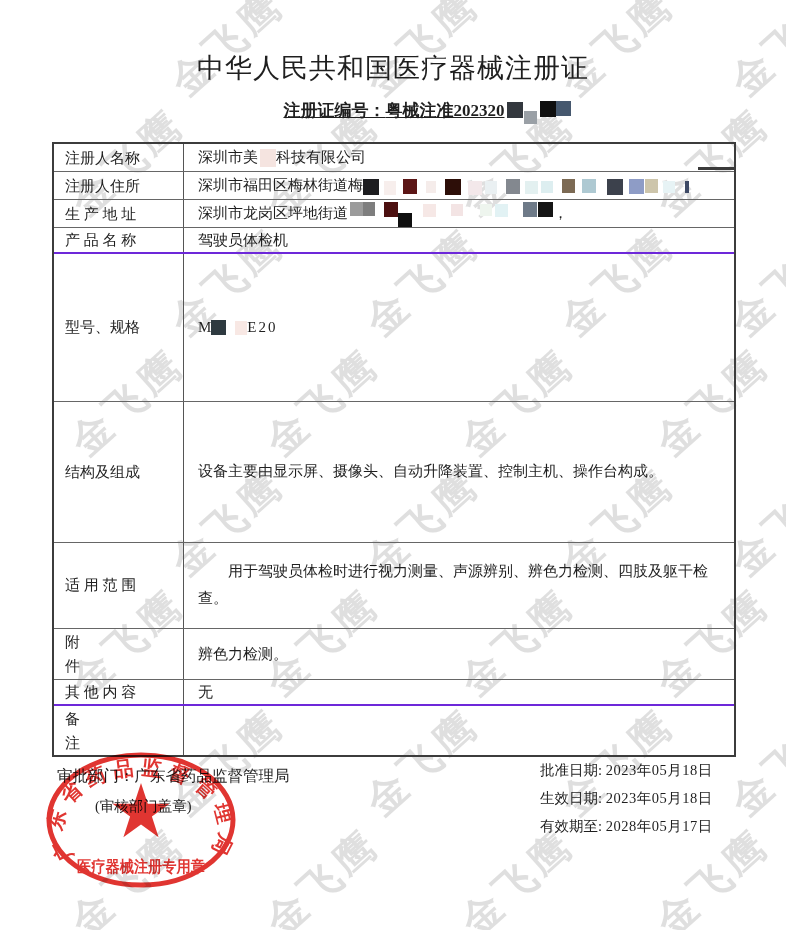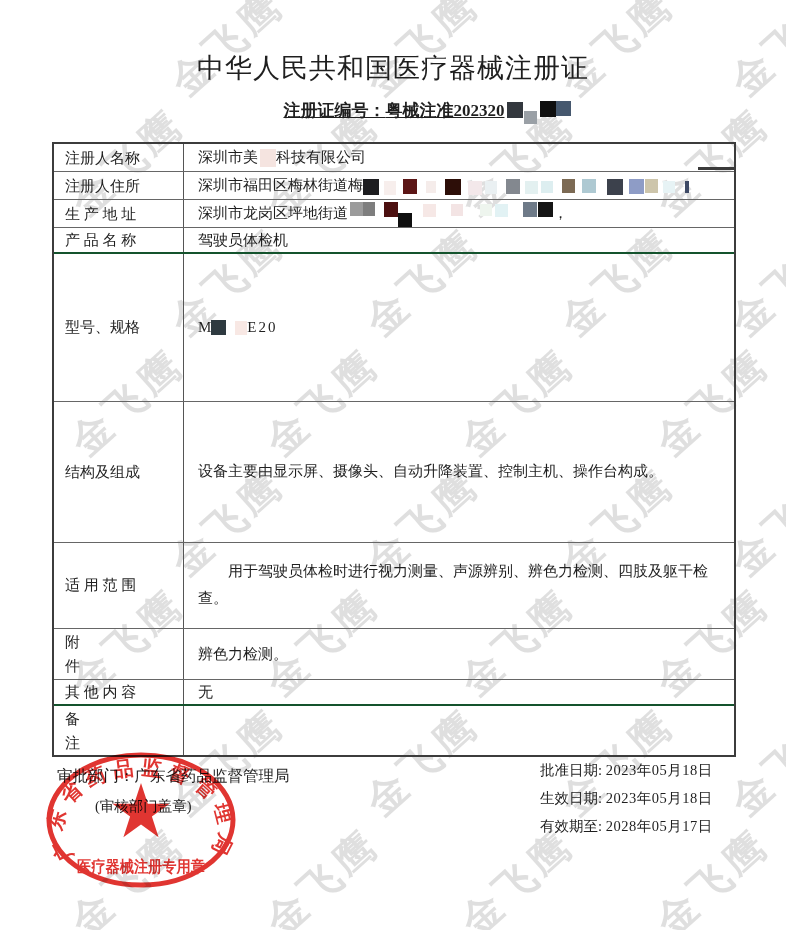--- a/index.html
+++ b/index.html
@@ -26,21 +26,21 @@
     text-align:center;font-size:17px;font-weight:bold;
     padding-left:68px;box-sizing:border-box;white-space:nowrap;text-decoration:underline;
   }
   
   .cert-table{
     position:absolute;left:52px;top:142px;width:684px;height:615px;z-index:2;
     border:2px solid #3c3c3c;box-sizing:border-box;
     display:flex;flex-direction:column;
   }
   .row{display:flex;border-bottom:1px solid #666;box-sizing:border-box;}
-  .row.thick{border-bottom:2px solid #14532d;}
+  .row.thick{border-bottom:2px solid #6d28d9;}
   .row:last-child{border-bottom:none;}
   .cell-label{
     width:130px;flex:0 0 130px;border-right:1px solid #555;box-sizing:border-box;
     display:flex;align-items:center;padding-left:11px;
     font-size:15px;line-height:24px;white-space:pre-line;
   }
   .cell-value{
     flex:1;display:flex;align-items:center;padding:2px 8px 2px 14px;
     font-size:15px;line-height:27px;box-sizing:border-box;
   }

